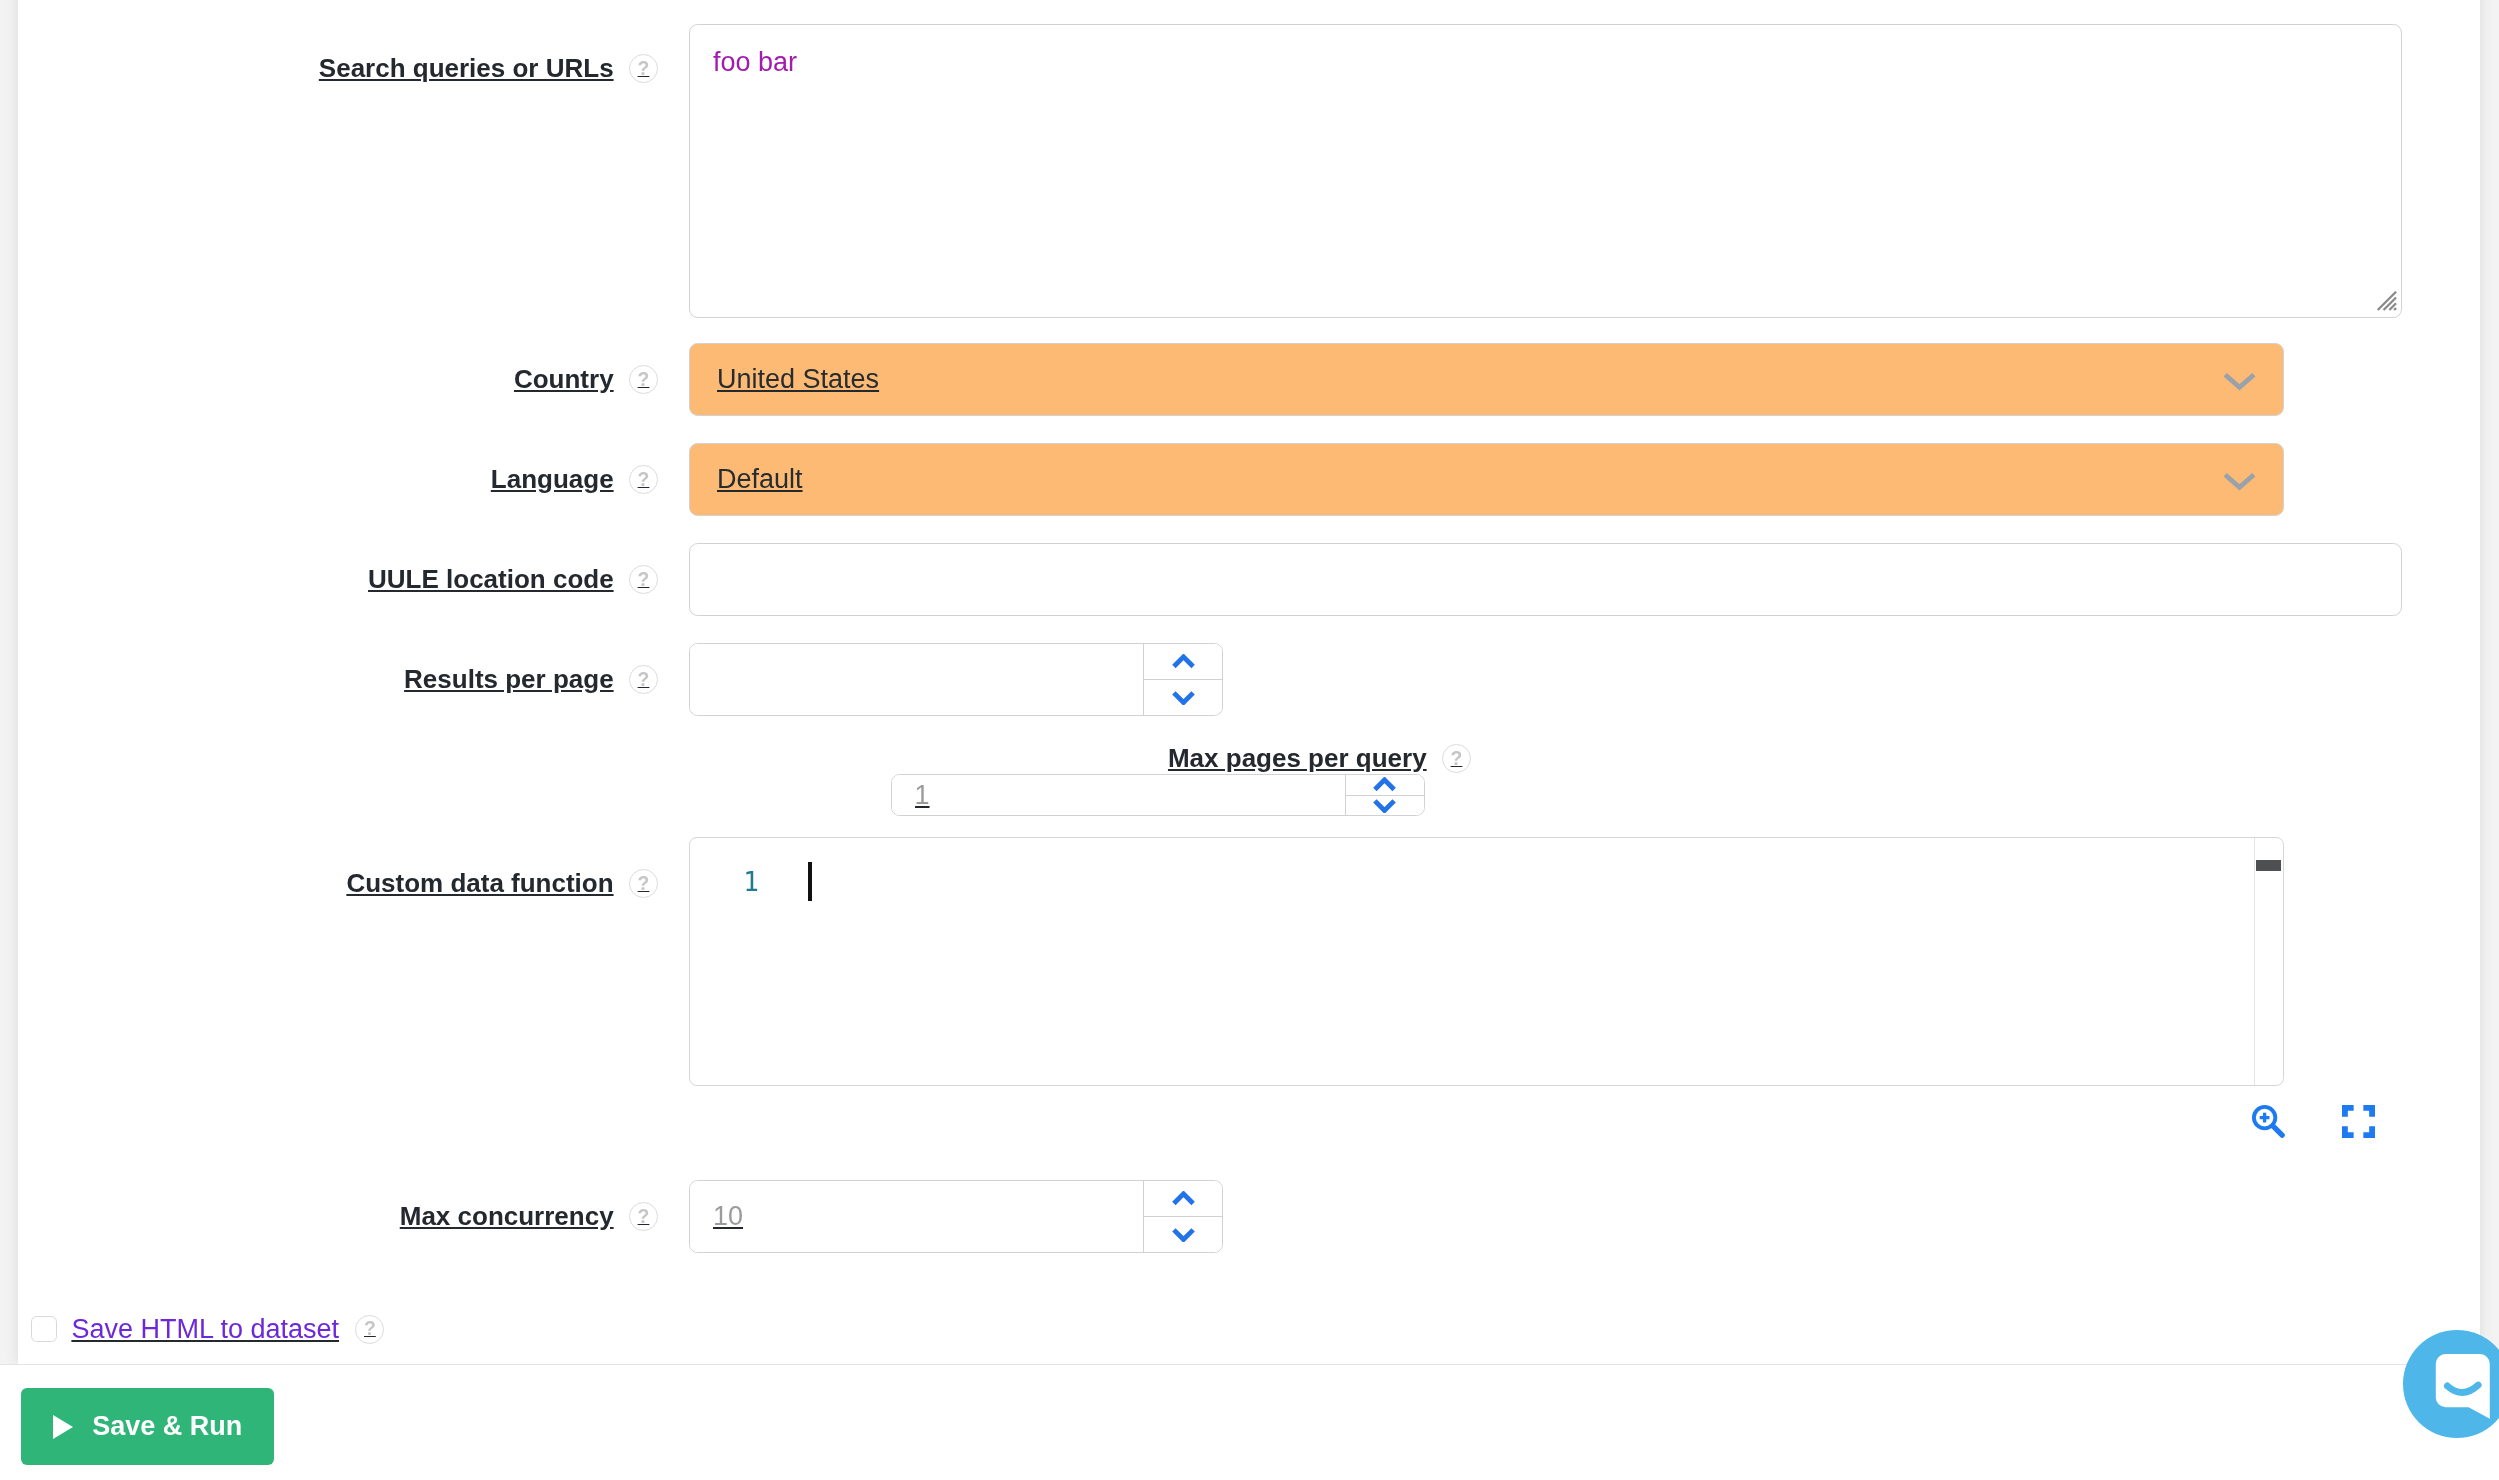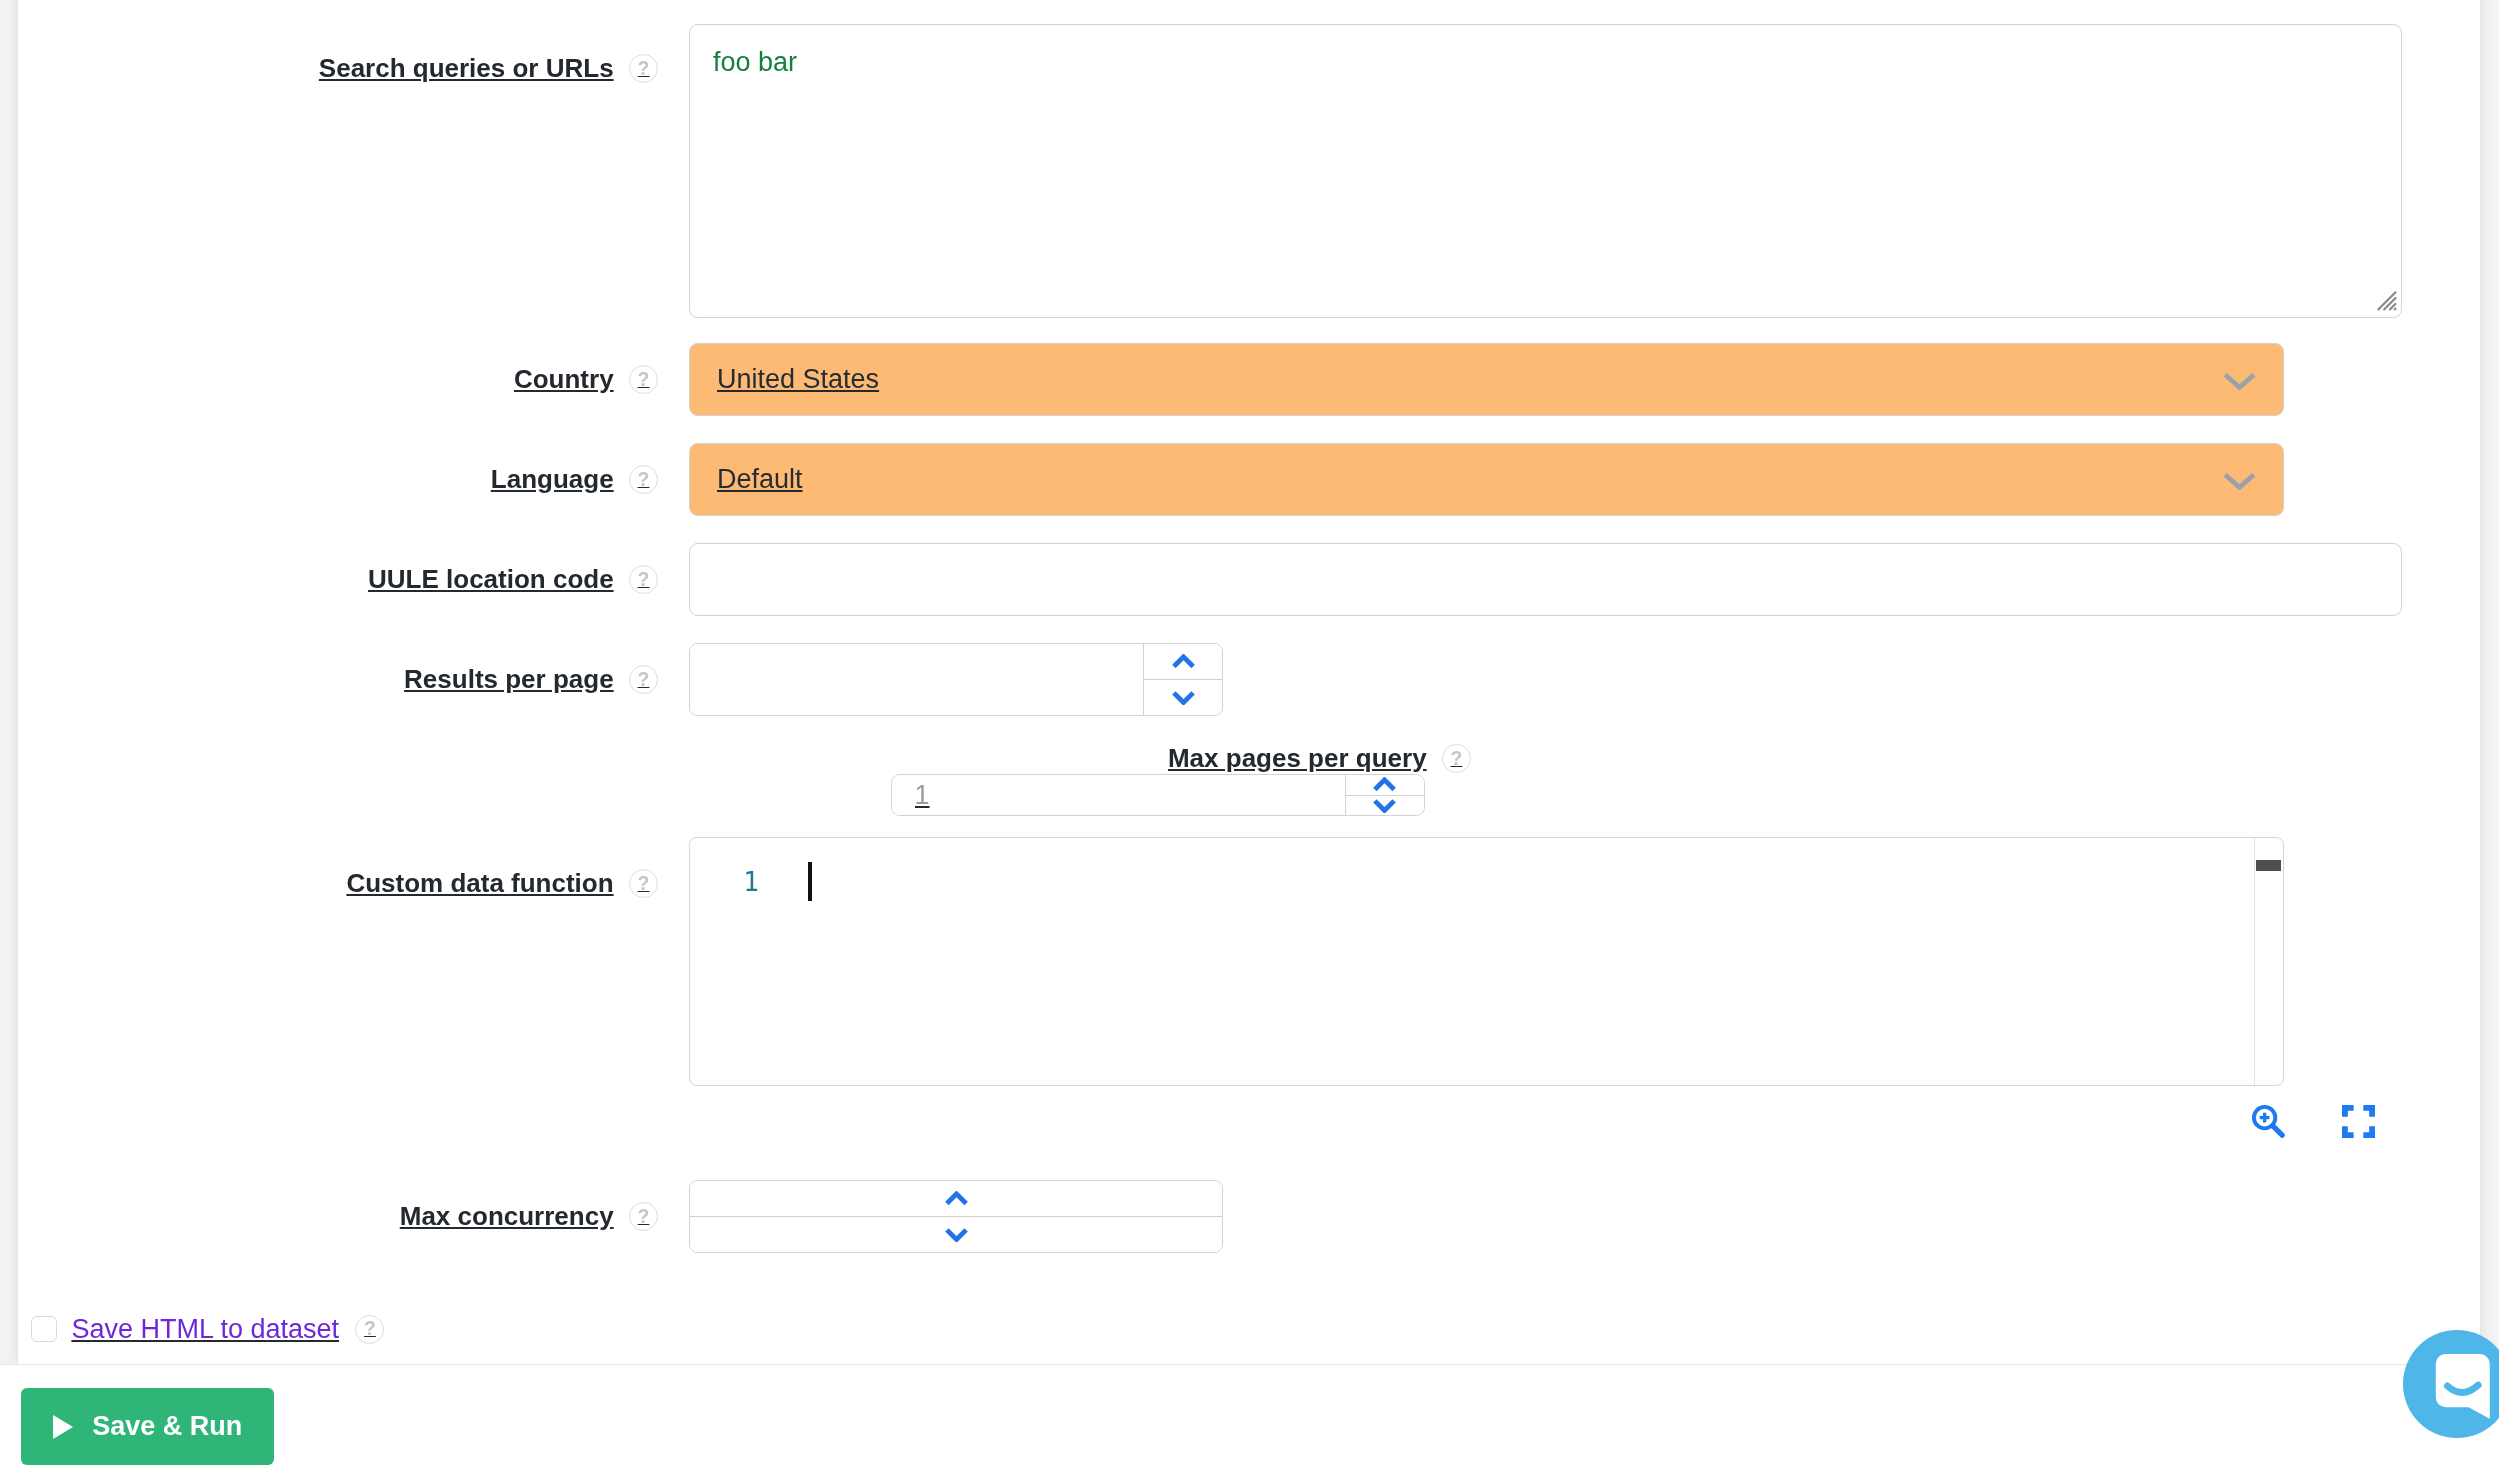--- a/index.html
+++ b/index.html
@@ -41,21 +41,21 @@
     display: flex; align-items: center; justify-content: center;
     line-height: 1;
   }
   .fieldcol { margin-left: 31px; }
 
   
   .txtarea {
     width: 1713px; height: 294px;
     border: 1.9px solid #d2d2d2; border-radius: 8.7px;
     background: #fff; position: relative;
-    font-size: 27px; color: #15803d;
+    font-size: 27px; color: #a21caf;
     padding: 19.3px 23px;
     resize: none; outline: none;
     font-family: "Liberation Sans", sans-serif;
     line-height: 37px;
   }
   .txtwrap { position: relative; width: 1713px; height: 294px; }
   .resize-handle { position: absolute; right: 4.8px; bottom: 6.8px; }
 
   .select {
     width: 1713px; height: 73px;
@@ -282,20 +282,21 @@
     </svg>
   </button>
 </div>
 
 <div class="row" style="top:1180px; height:73px;">
   <div class="labelwrap">
     <span class="lbl">Max concurrency</span>
     <span class="help">?</span>
   </div>
   <div class="fieldcol numgroup">
+    <input type="text" class="numinput" placeholder="10" style="">
     <div class="steppers">
       <button class="step up">
         <svg width="27" height="15.4" viewBox="0 0 28 16">
           <polyline points="4,13 14,3 24,13" fill="none" stroke="#2273e8" stroke-width="5"></polyline>
         </svg>
       </button>
       <button class="step down">
         <svg width="27" height="15.4" viewBox="0 0 28 16">
           <polyline points="4,3 14,13 24,3" fill="none" stroke="#2273e8" stroke-width="5"></polyline>
         </svg>

